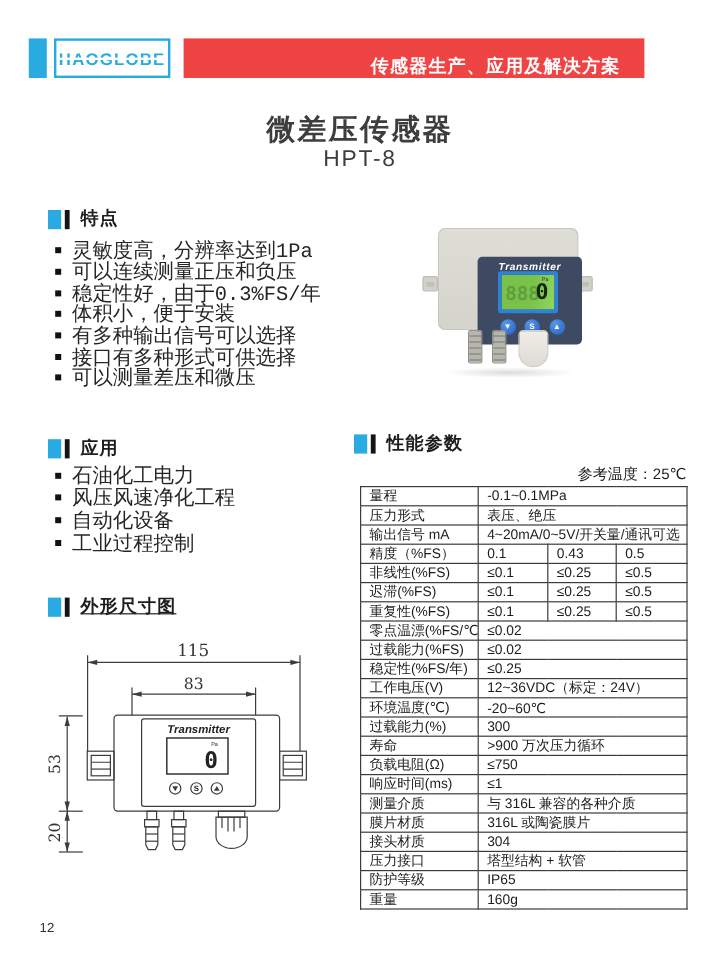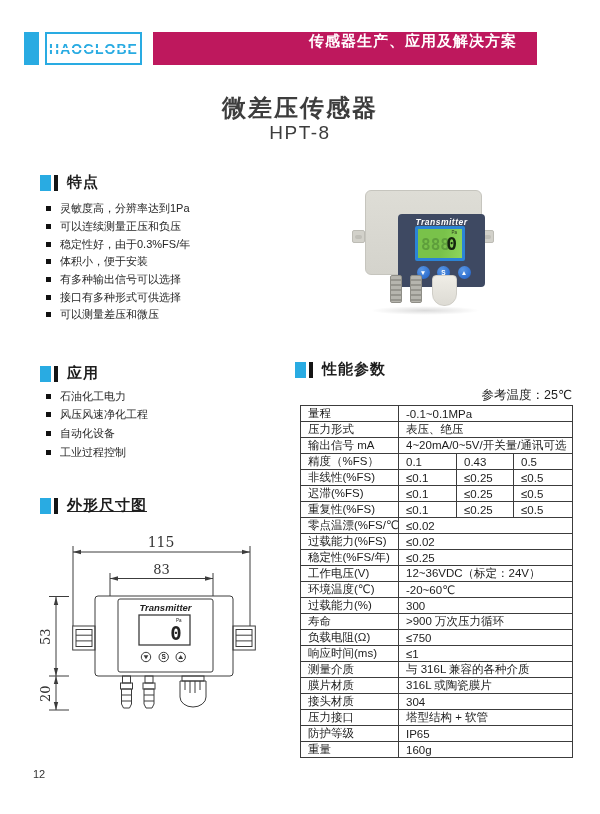--- a/index.html
+++ b/index.html
@@ -5,43 +5,43 @@
   html,body{margin:0;padding:0;background:#ffffff;}
   .page{position:relative;width:600px;height:814px;background:#fff;overflow:hidden;
         font-family:"Liberation Sans","DejaVu Sans",sans-serif;color:#222;}
 
   
   .hdr-square{position:absolute;left:24px;top:32px;width:15px;height:33px;background:#29abe2;}
   .logo-box{position:absolute;left:45px;top:32px;width:97px;height:33px;background:#fff;
             border:2px solid #29abe2;box-sizing:border-box;display:flex;align-items:center;justify-content:center;}
   .logo-text{position:relative;font-weight:800;font-size:14px;letter-spacing:1px;color:#29abe2;}
   .logo-stripe{position:absolute;left:1px;right:1px;top:49%;height:2px;background:#fff;}
-  .banner{position:absolute;left:153px;top:32px;width:384px;height:33px;background:#be185d;
-          display:flex;align-items:flex-start;justify-content:flex-end;padding-right:20px;box-sizing:border-box;}
+  .banner{position:absolute;left:153px;top:32px;width:384px;height:33px;background:#ef4444;
+          display:flex;align-items:flex-end;justify-content:flex-end;padding-right:20px;box-sizing:border-box;}
   .banner-text{color:#fff;font-size:15px;font-weight:700;letter-spacing:1px;}
 
   
   .title-main{position:absolute;left:0;top:92px;width:600px;text-align:center;
               font-size:24px;font-weight:600;letter-spacing:2px;color:#3d3d3d;}
   .title-model{position:absolute;left:0;top:122px;width:600px;text-align:center;
                font-size:19px;font-weight:500;letter-spacing:1.5px;color:#3d3d3d;}
 
   
   .sec{position:absolute;display:flex;align-items:center;}
   .sec .cy{width:11px;height:16px;background:#29abe2;}
   .sec .bk{width:4px;height:16px;background:#141414;margin-left:3px;margin-right:9px;}
   .sec .t{font-size:15px;font-weight:700;color:#1d1d1d;letter-spacing:1px;}
   .sec-features{left:40px;top:173px;}
   .sec-apps{left:40px;top:364px;}
   .sec-specs{left:295px;top:360px;}
   .sec-dims{left:40px;top:496px;text-decoration:underline;}
 
   
   ul.blist{position:absolute;margin:0;padding:0;list-style:none;}
-  ul.blist li{display:flex;align-items:center;font-size:11px;color:#262626;}
+  ul.blist li{display:flex;align-items:center;font-size:17px;color:#262626;font-family:Liberation Mono, monospace;}
   ul.blist .sq{width:5px;height:5px;background:#111;margin-right:9px;flex:none;}
   .list-features{left:46px;top:200px;}
   .list-features li{height:17.7px;}
   .list-apps{left:46px;top:387px;}
   .list-apps li{height:18.6px;}
 
   
   .photo{position:absolute;left:348px;top:172px;width:150px;height:150px;}
   .housing{position:absolute;left:17px;top:18px;width:117px;height:85px;background:linear-gradient(#deddd6,#d4d3cc);
            border:1px solid #c6c5be;border-radius:6px;box-sizing:border-box;}

